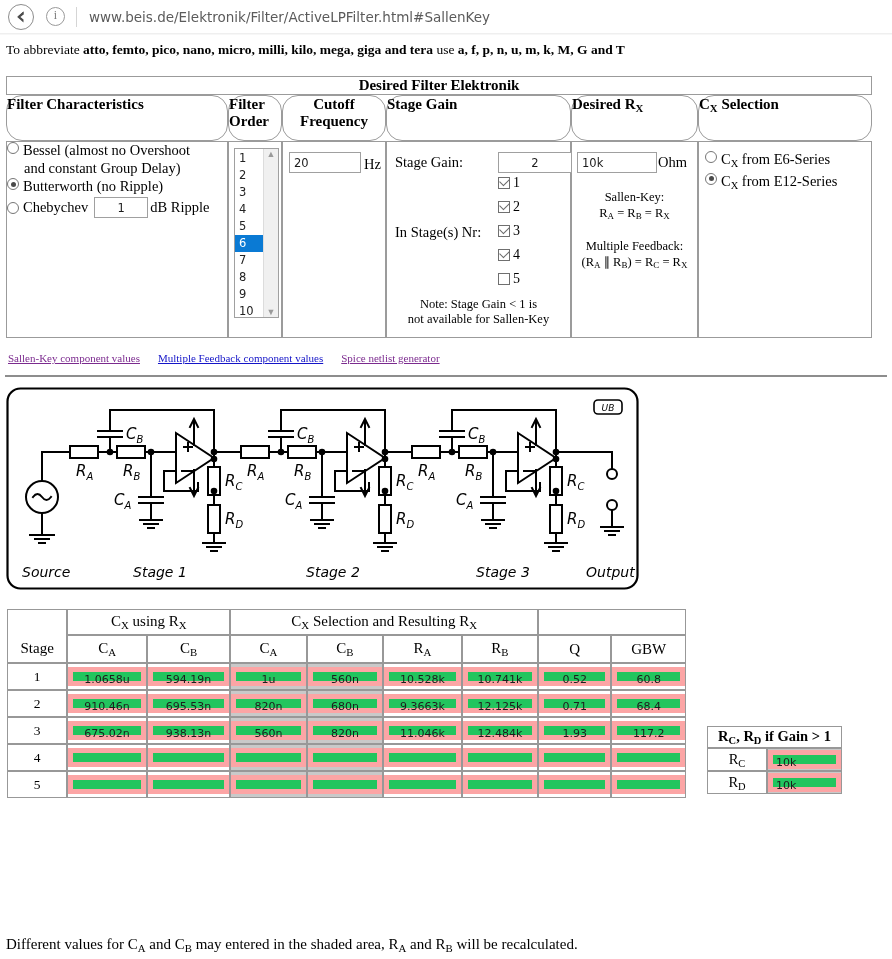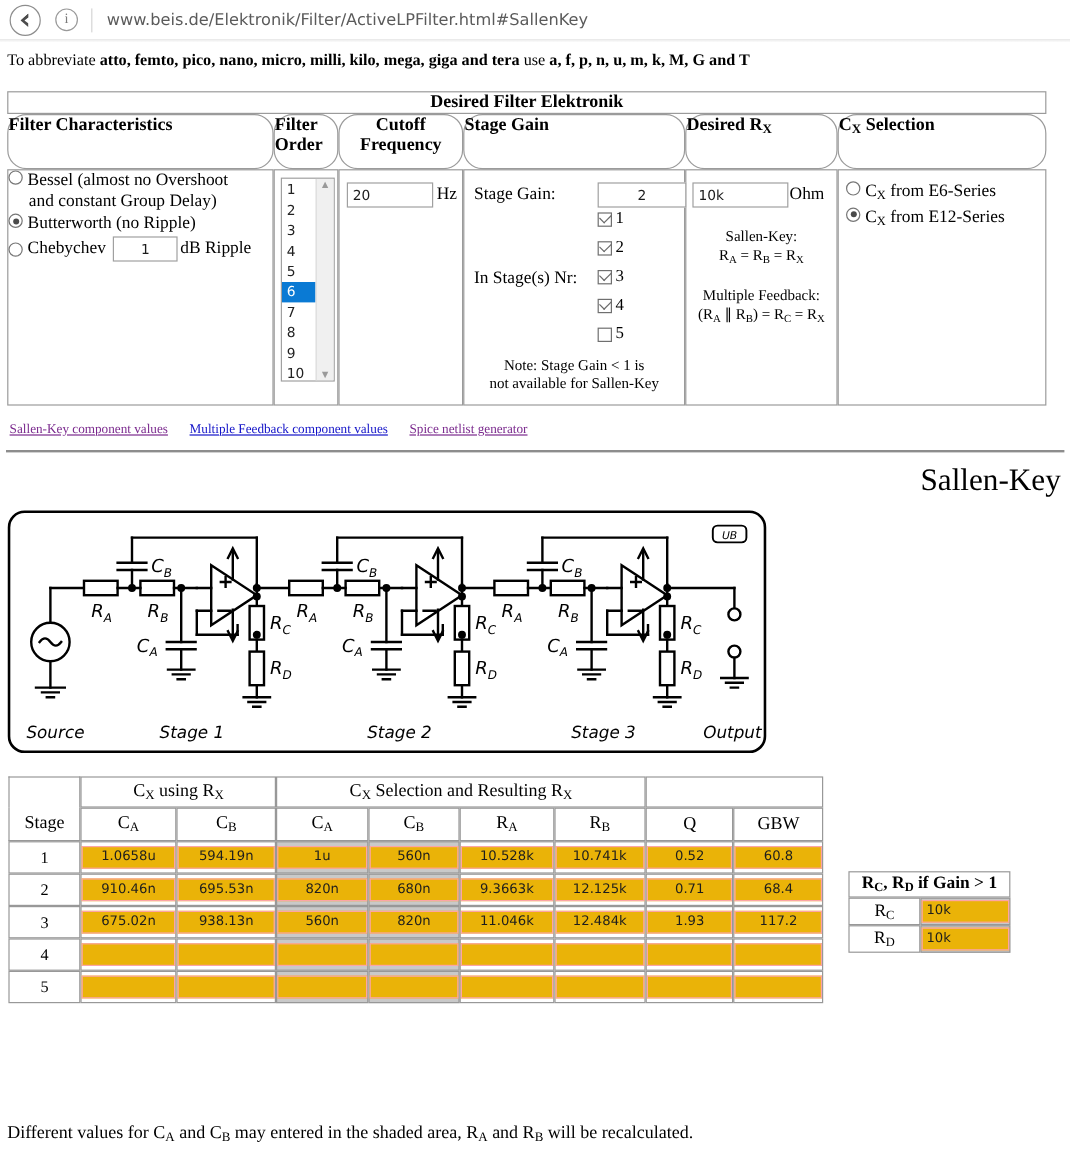--- a/index.html
+++ b/index.html
@@ -203,22 +203,22 @@
     padding:0;margin:0;
     text-align:center;
     font-weight:400;
   }
   .grp-head{font-weight:700;font-size:15px;text-align:left;padding:4px 0 4px 6px;height:24px;}
   .col-head{font-size:15px;height:26px;}
   .stage-cell{font-size:13.5px;height:25px;}
   .cellin{
     font-family:"DejaVu Sans",sans-serif;
     font-size:11px;color:#1d1d1d;
-    border:1px solid #fca5a5;
-    background:#eab308;
+    border:5px solid #fca5a5;
+    background:#22c55e;
     box-sizing:border-box;
     height:19px;
     padding:1px 3px;
     width:100%;
     display:block;
   }
   .cellpad{padding:2px 2px;}
   .cellpad-sh{padding:2px 2px;background:#c9c9c9;}
 
   table.rcd{
@@ -314,21 +314,21 @@
             <div>10</div>
           </div>
           <div class="sb">
             <span>▲</span>
             <span>▼</span>
           </div>
         </div>
       </td>
 
       <td class="pbody" style="padding:10px 6px">
-        <div style="display:flex;align-items:center">
+        <div style="display:flex;align-items:flex-end">
           <input class="txt" style="width: 72px; text-align: left;" value="20">
           <span style="margin-left:3px;font-size:14.5px">Hz</span>
         </div>
       </td>
 
       <td class="pbody" style="padding:10px 8px">
         <div style="position:relative;height:125px">
           <div style="position:absolute;left:0;top:2px;font-size:14.5px">Stage Gain:</div>
           <input class="txt" style="position: absolute; left: 103px; top: 0px; width: 74px; text-align: center;" value="2">
           <div style="position:absolute;left:0;top:72px;font-size:14.5px">In Stage(s) Nr:</div>
@@ -388,21 +388,20 @@
     </tr>
   </tbody>
     </table>
 
   <div class="linkrow">
     <a href="#" class="visited">Sallen-Key component values</a><a href="#" class="unvisited">Multiple Feedback component values</a><a href="#" class="visited">Spice netlist generator</a>
   </div>
 
   <hr class="sep">
 
-  <div class="h-sallen">Sallen-Key</div>
 
   <div id="circuit">
     <svg width="633" height="203" viewBox="0 0 633 203">
       <rect x="1.5" y="1.5" width="630" height="200" rx="13" fill="#ffffff" stroke="#000" stroke-width="2.2"></rect>
       <g stroke="#000" stroke-width="2" fill="none" stroke-linecap="square">
 
         <circle cx="36" cy="110" r="16"></circle>
         <path d="M27 110 q4.5 -6 9 0 q4.5 6 9 0" stroke-width="2"></path>
         <line x1="36" y1="126" x2="36" y2="148"></line>
         <line x1="24" y1="148" x2="48" y2="148"></line>

